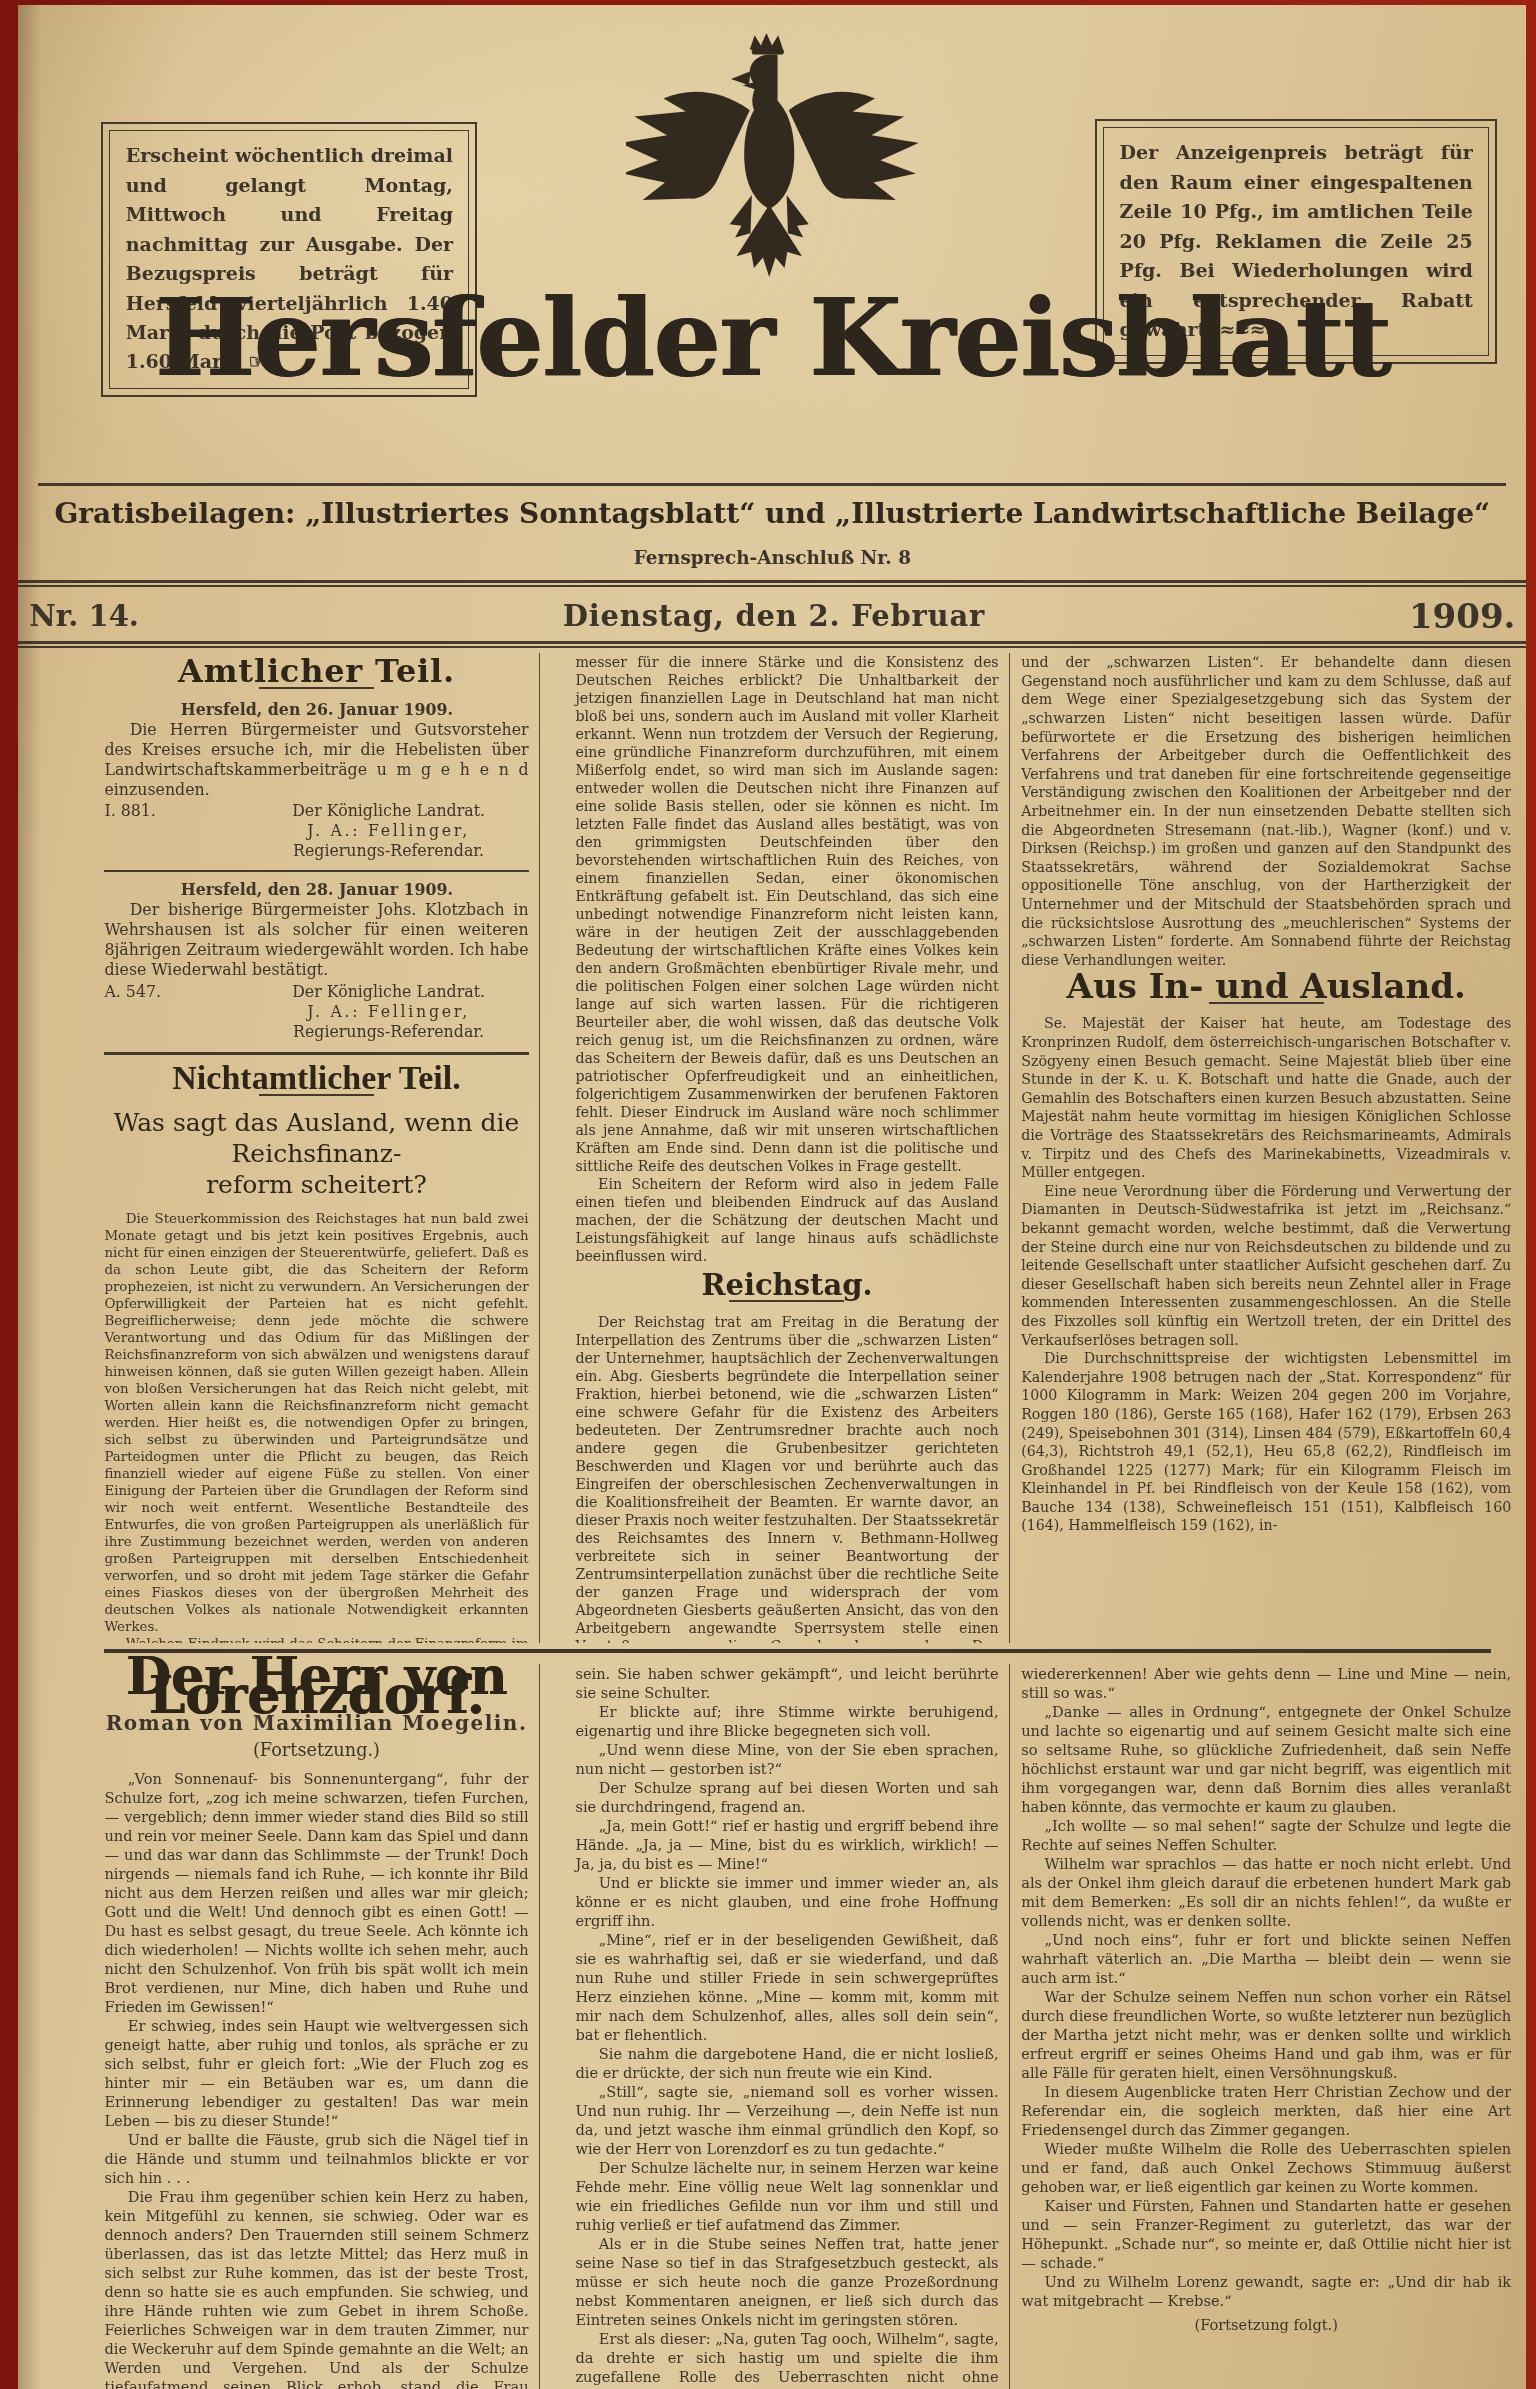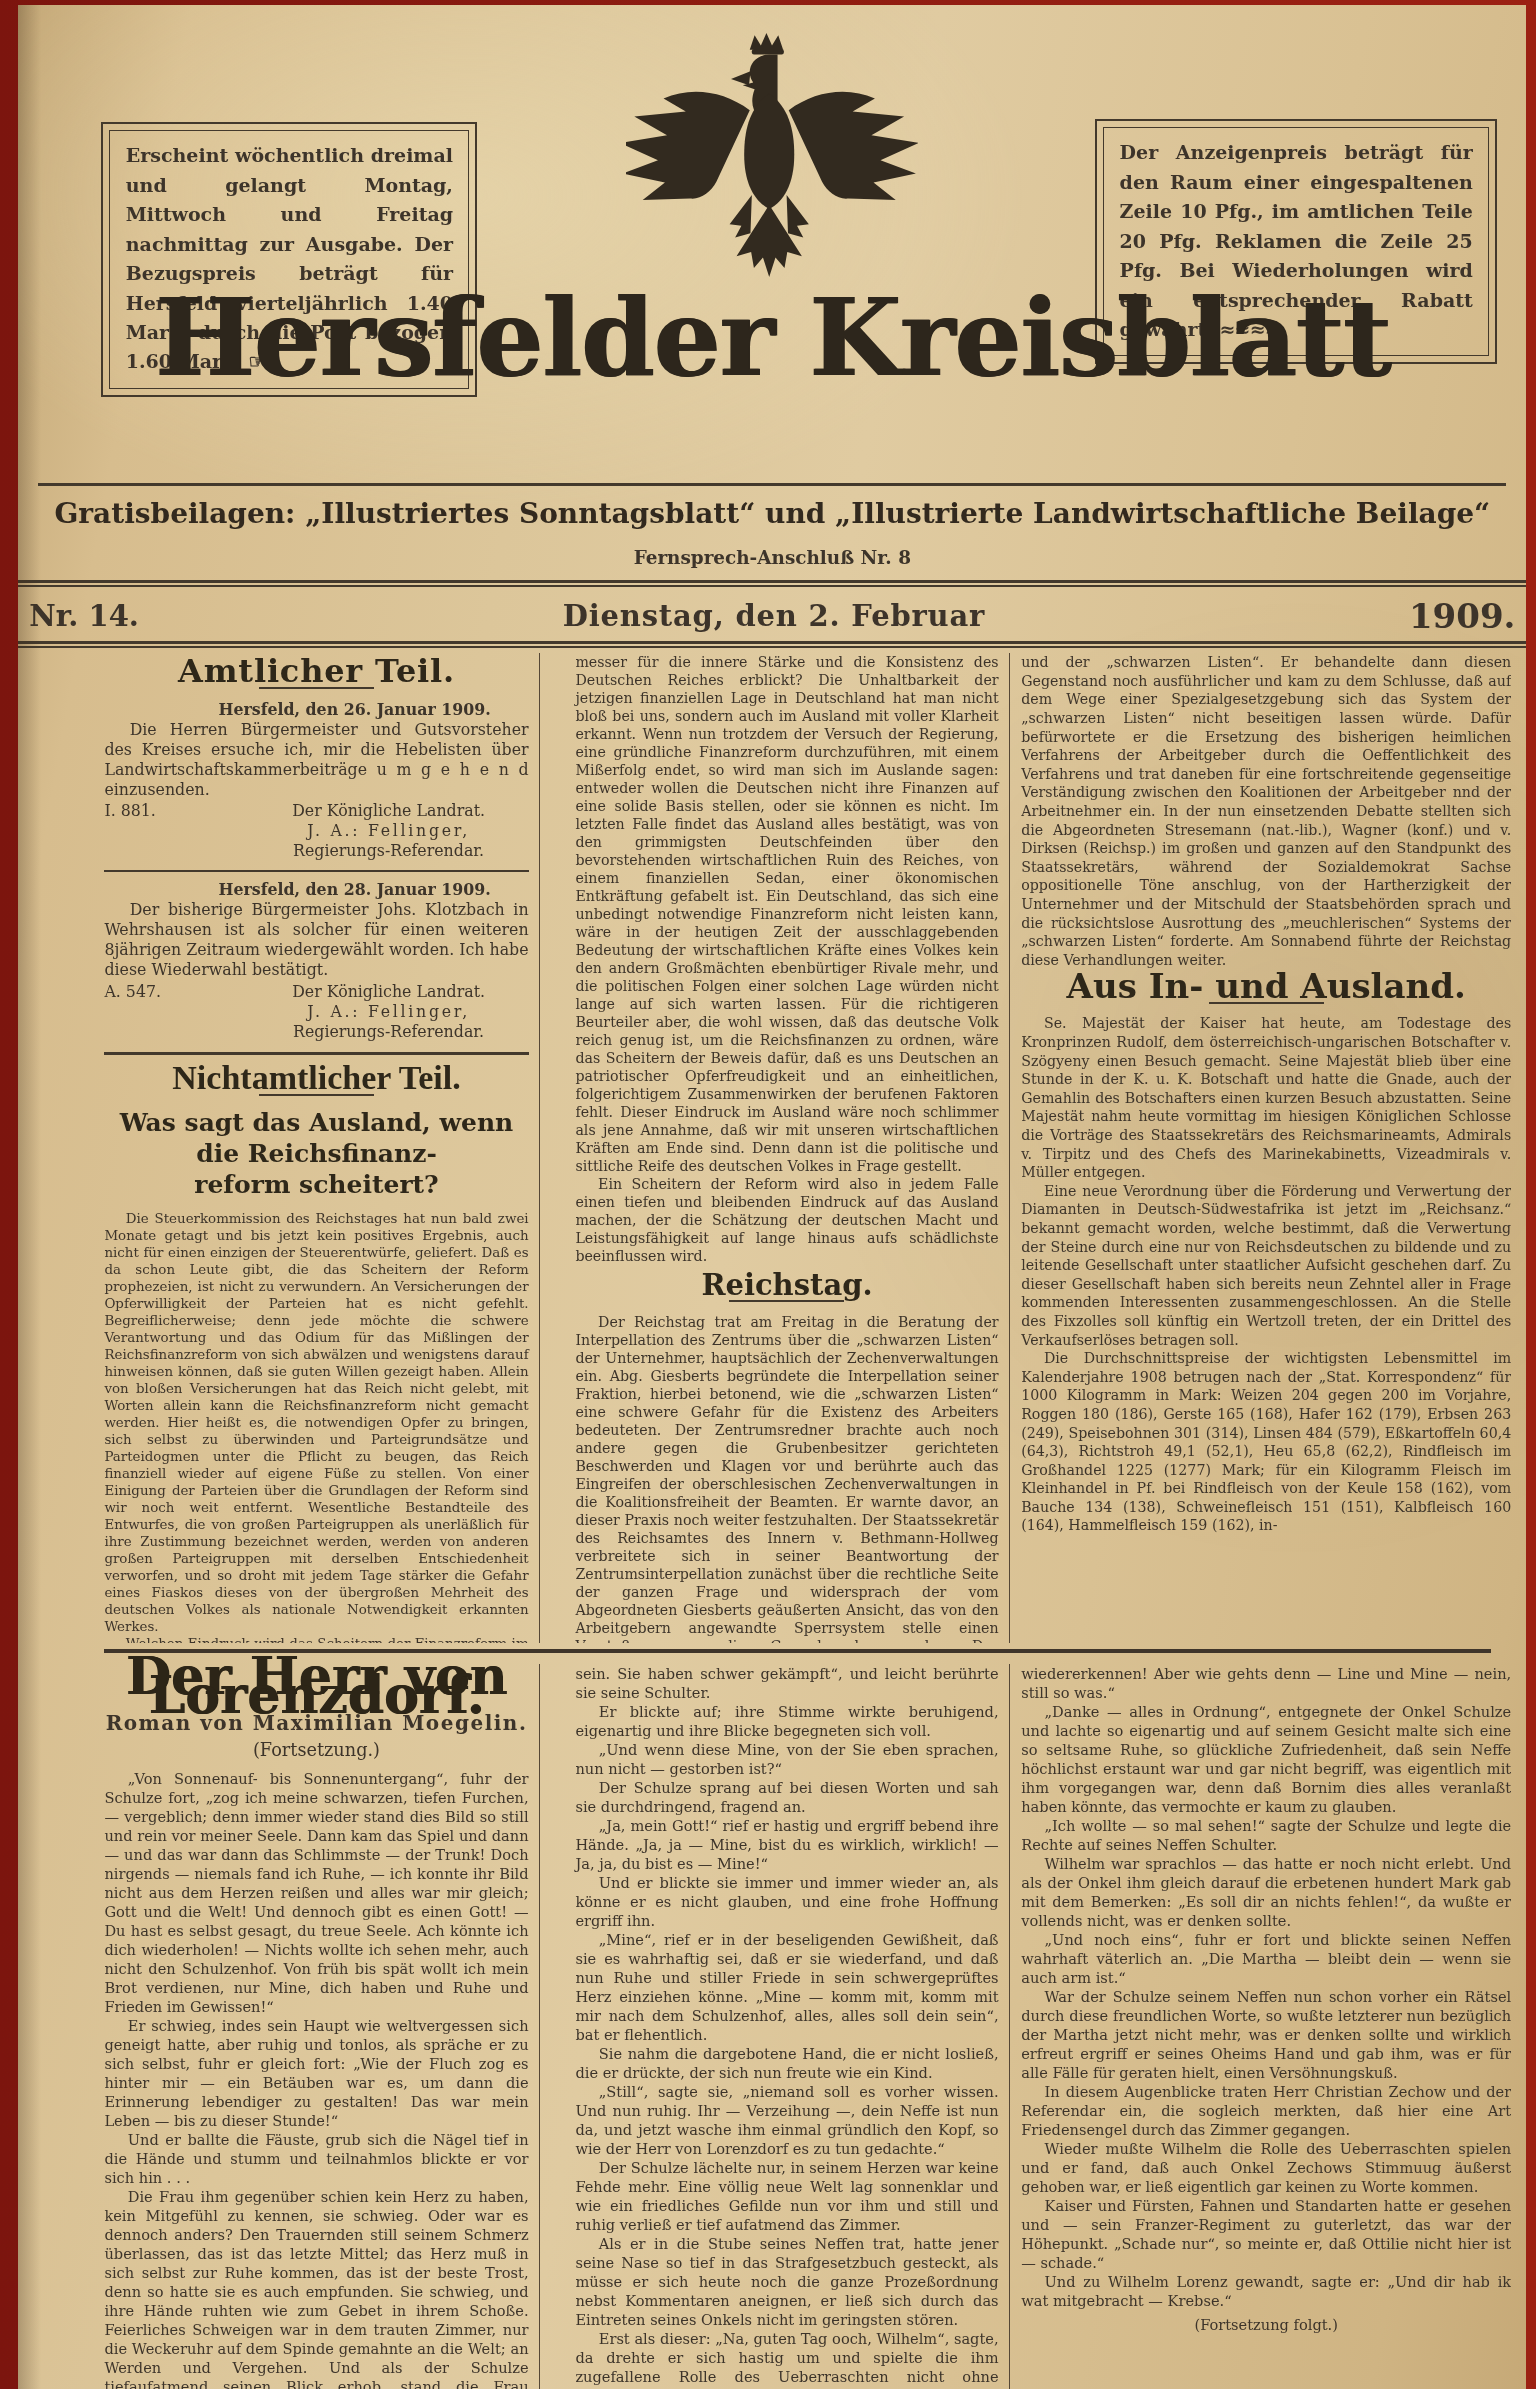--- a/index.html
+++ b/index.html
@@ -47,25 +47,25 @@
   p{margin:0;text-align:justify;}
   .ind{text-indent:1.6em;}
   .amt{font-size:15.8px;line-height:20px;}
   .bodytxt{font-size:13.4px;line-height:17px;}
   .mid-body{font-size:14.2px;line-height:18px;}
   .right-body{font-size:14.2px;line-height:18.6px;}
   .feu-body{font-size:14.6px;line-height:19px;}
   .sec-head{font-weight:bold;text-align:center;color:#2e2719;margin:7.7px 0 1.5px;}
   .h-amt{font-size:32px;letter-spacing:0.8px;}
   .h-namt{font-size:34px;margin-top:12.3px;font-family:Liberation Serif, serif;}
-  .h-article{font-size:25px;font-weight:bold;text-align:center;line-height:1.25;margin:7.7px 0 9.2px;color:#2e2719;}
+  .h-article{font-size:25px;font-weight:normal;text-align:center;line-height:1.25;margin:7.7px 0 9.2px;color:#2e2719;}
   .h-reichstag{font-size:29px;margin-top:10.8px;}
   .h-ausland{font-size:34px;}
   .short-rule{width:115px;border-top:2.3px solid #43392c;margin:6.1px auto 10.8px;}
-  .dateline{text-align:center;padding-left:18%;font-weight:bold;margin-top:3.1px;}
+  .dateline{text-align:left;padding-left:18%;font-weight:bold;margin-top:3.1px;}
   .refsig{position:relative;margin:1.5px 0 4.6px;}
   .ref{position:absolute;left:0;top:0;}
   .sigs{margin-left:34%;text-align:center;}
   .spaced{letter-spacing:2.7px;}
   .item-rule{border-top:2.3px solid #43392c;margin:9.2px 0 7.7px;}
   .thick-rule{border-top:3.8px solid #43392c;margin:10.8px 0 3.1px;}
   .feu-sep{margin:6.1px 35px 0 86px;height:0;border-top:4.6px solid #3f352a;}
   .cols-feu{height:731px;overflow:hidden;padding-top:10.8px;}
   .feu-title{font-size:52px;font-weight:bold;text-align:center;color:#2c2517;margin:1.5px 0 10.8px;
         text-shadow:0.8px 0 0 #2c2517;}

